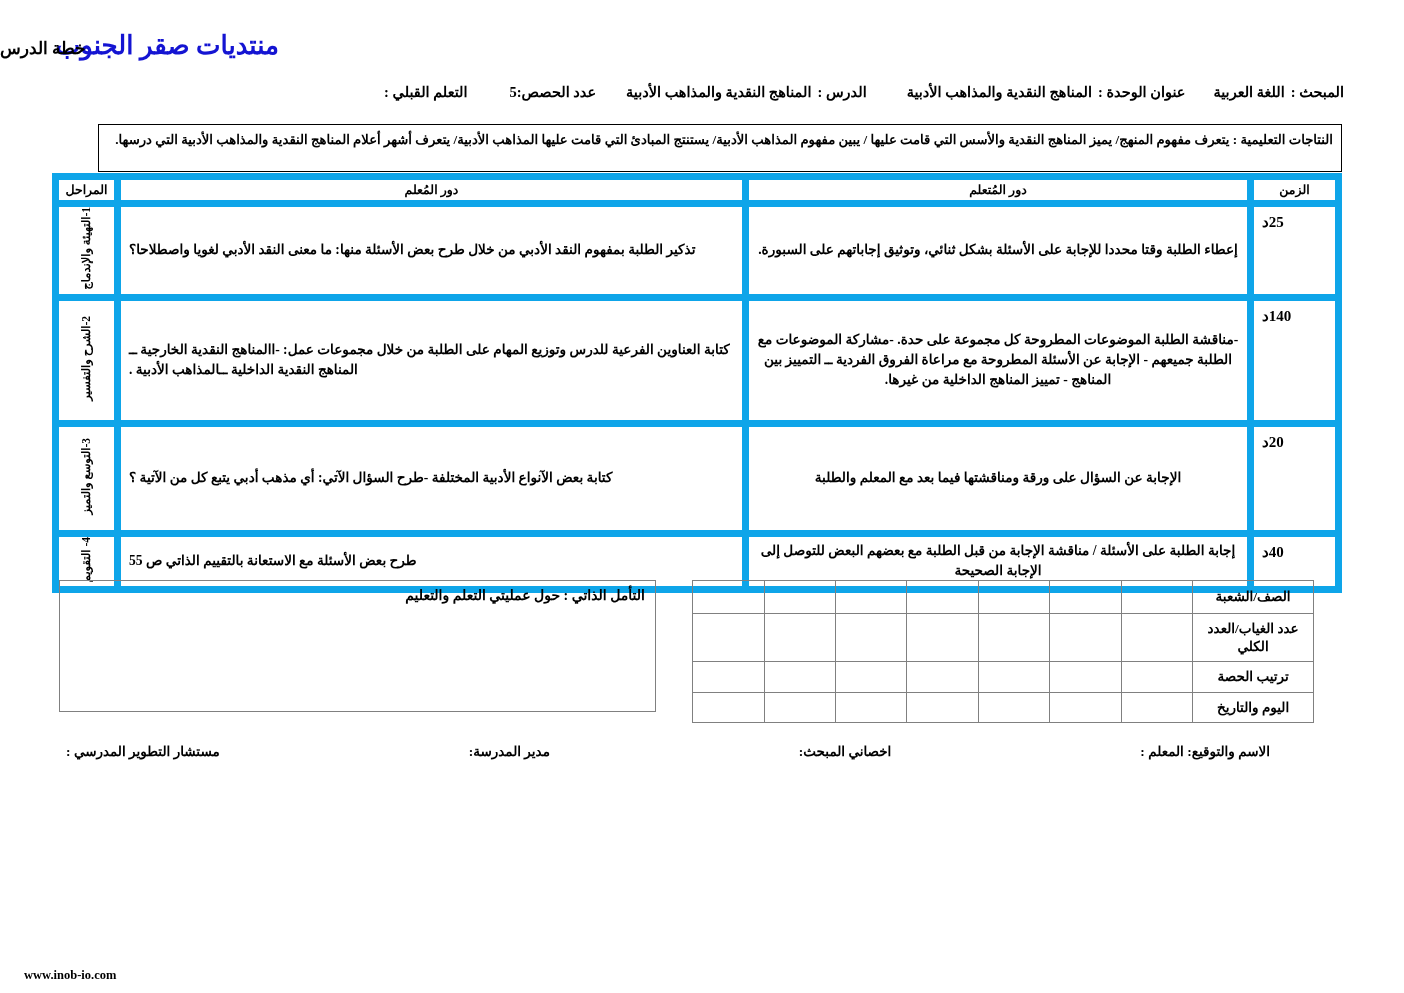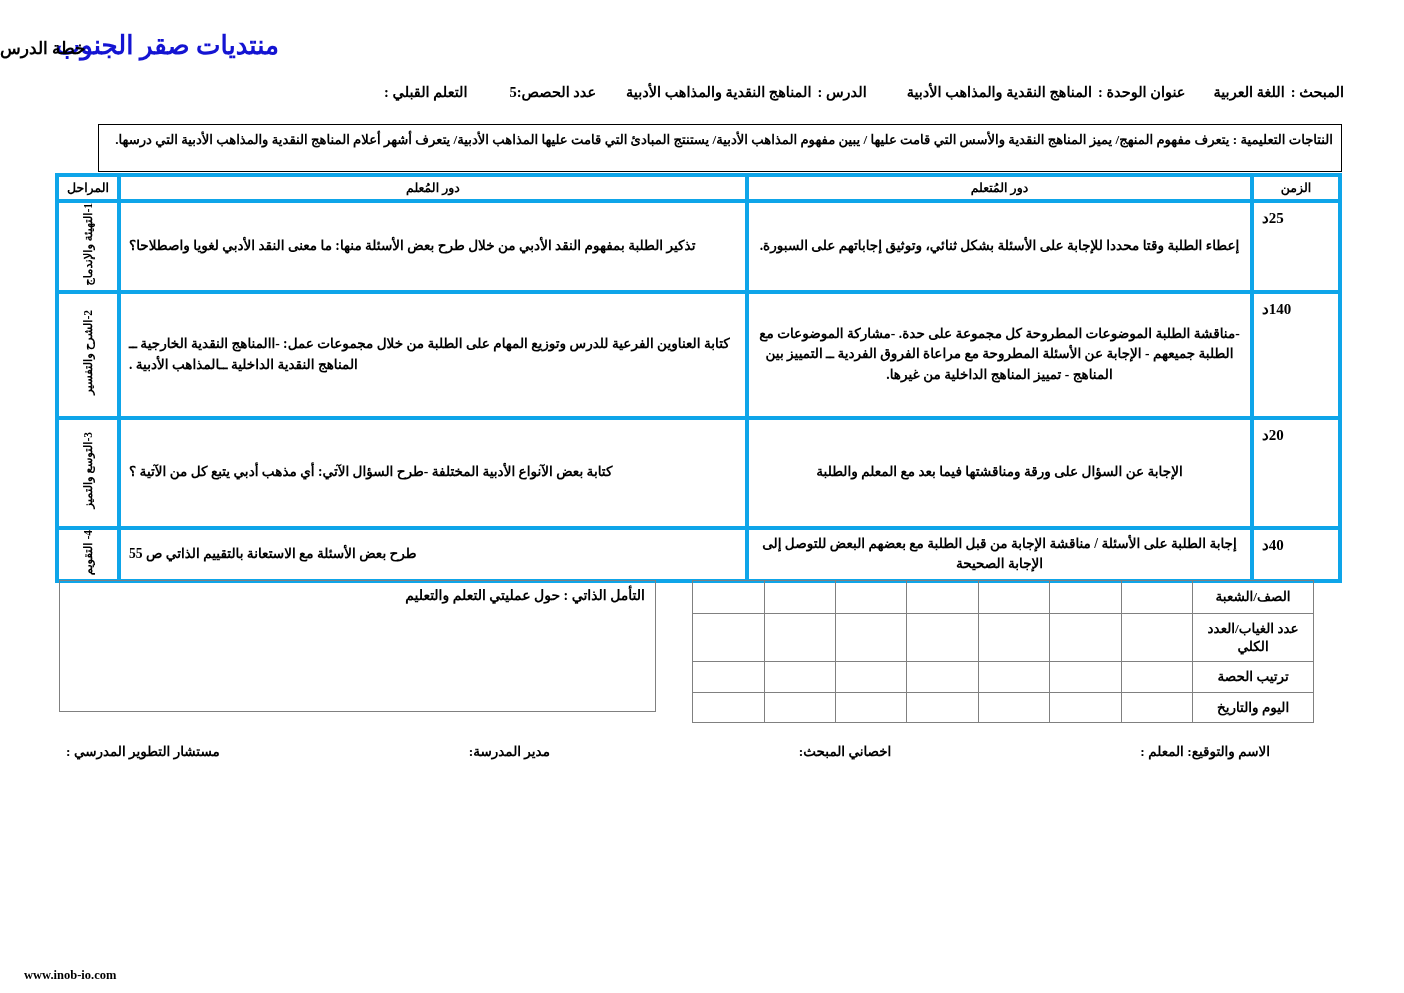--- a/index.html
+++ b/index.html
@@ -88,21 +88,21 @@
   
   .main-table {
     position: absolute;
     top: 173px;
     right: 62px;
     width: 1283px;
     border-collapse: collapse;
     table-layout: fixed;
   }
   .main-table td, .main-table th {
-    border: 4px solid #0ea5e9;
+    border: 7px solid #0ea5e9;
     vertical-align: middle;
     padding: 4px 8px;
     box-sizing: border-box;
   }
   .main-table thead th {
     height: 26px;
     padding: 2px 6px;
     font-size: 12.5px;
     font-weight: bold;
     text-align: center;

